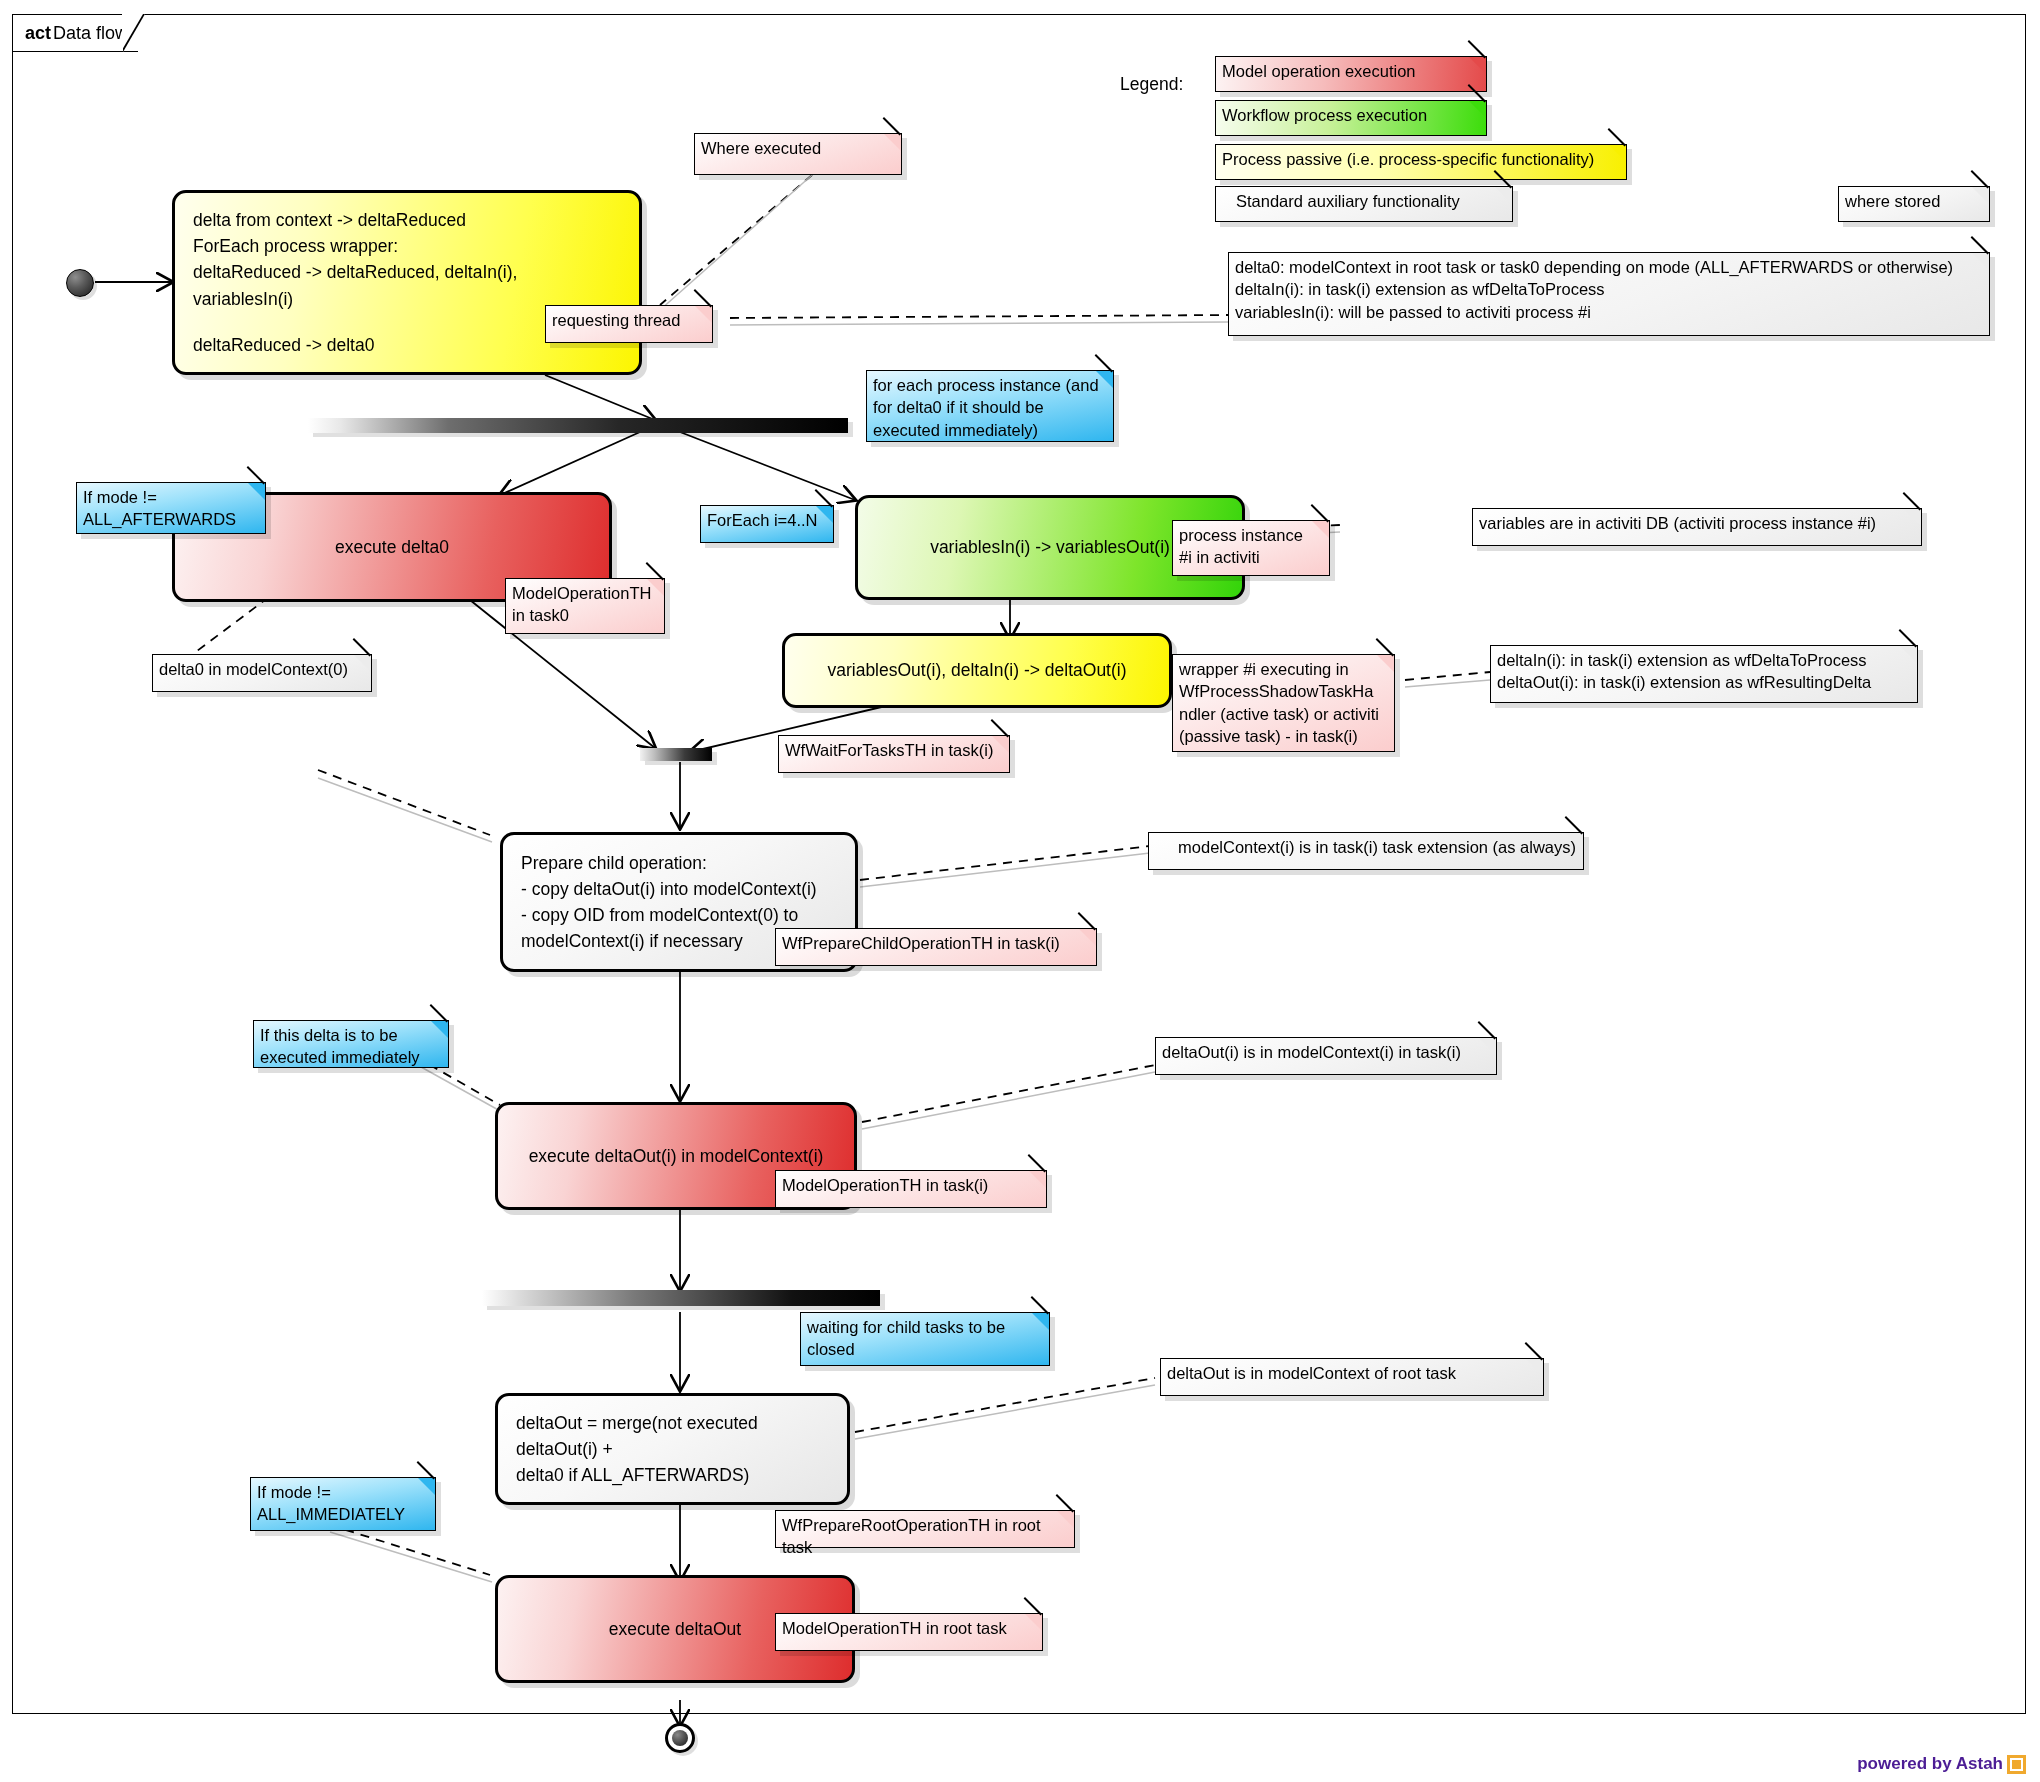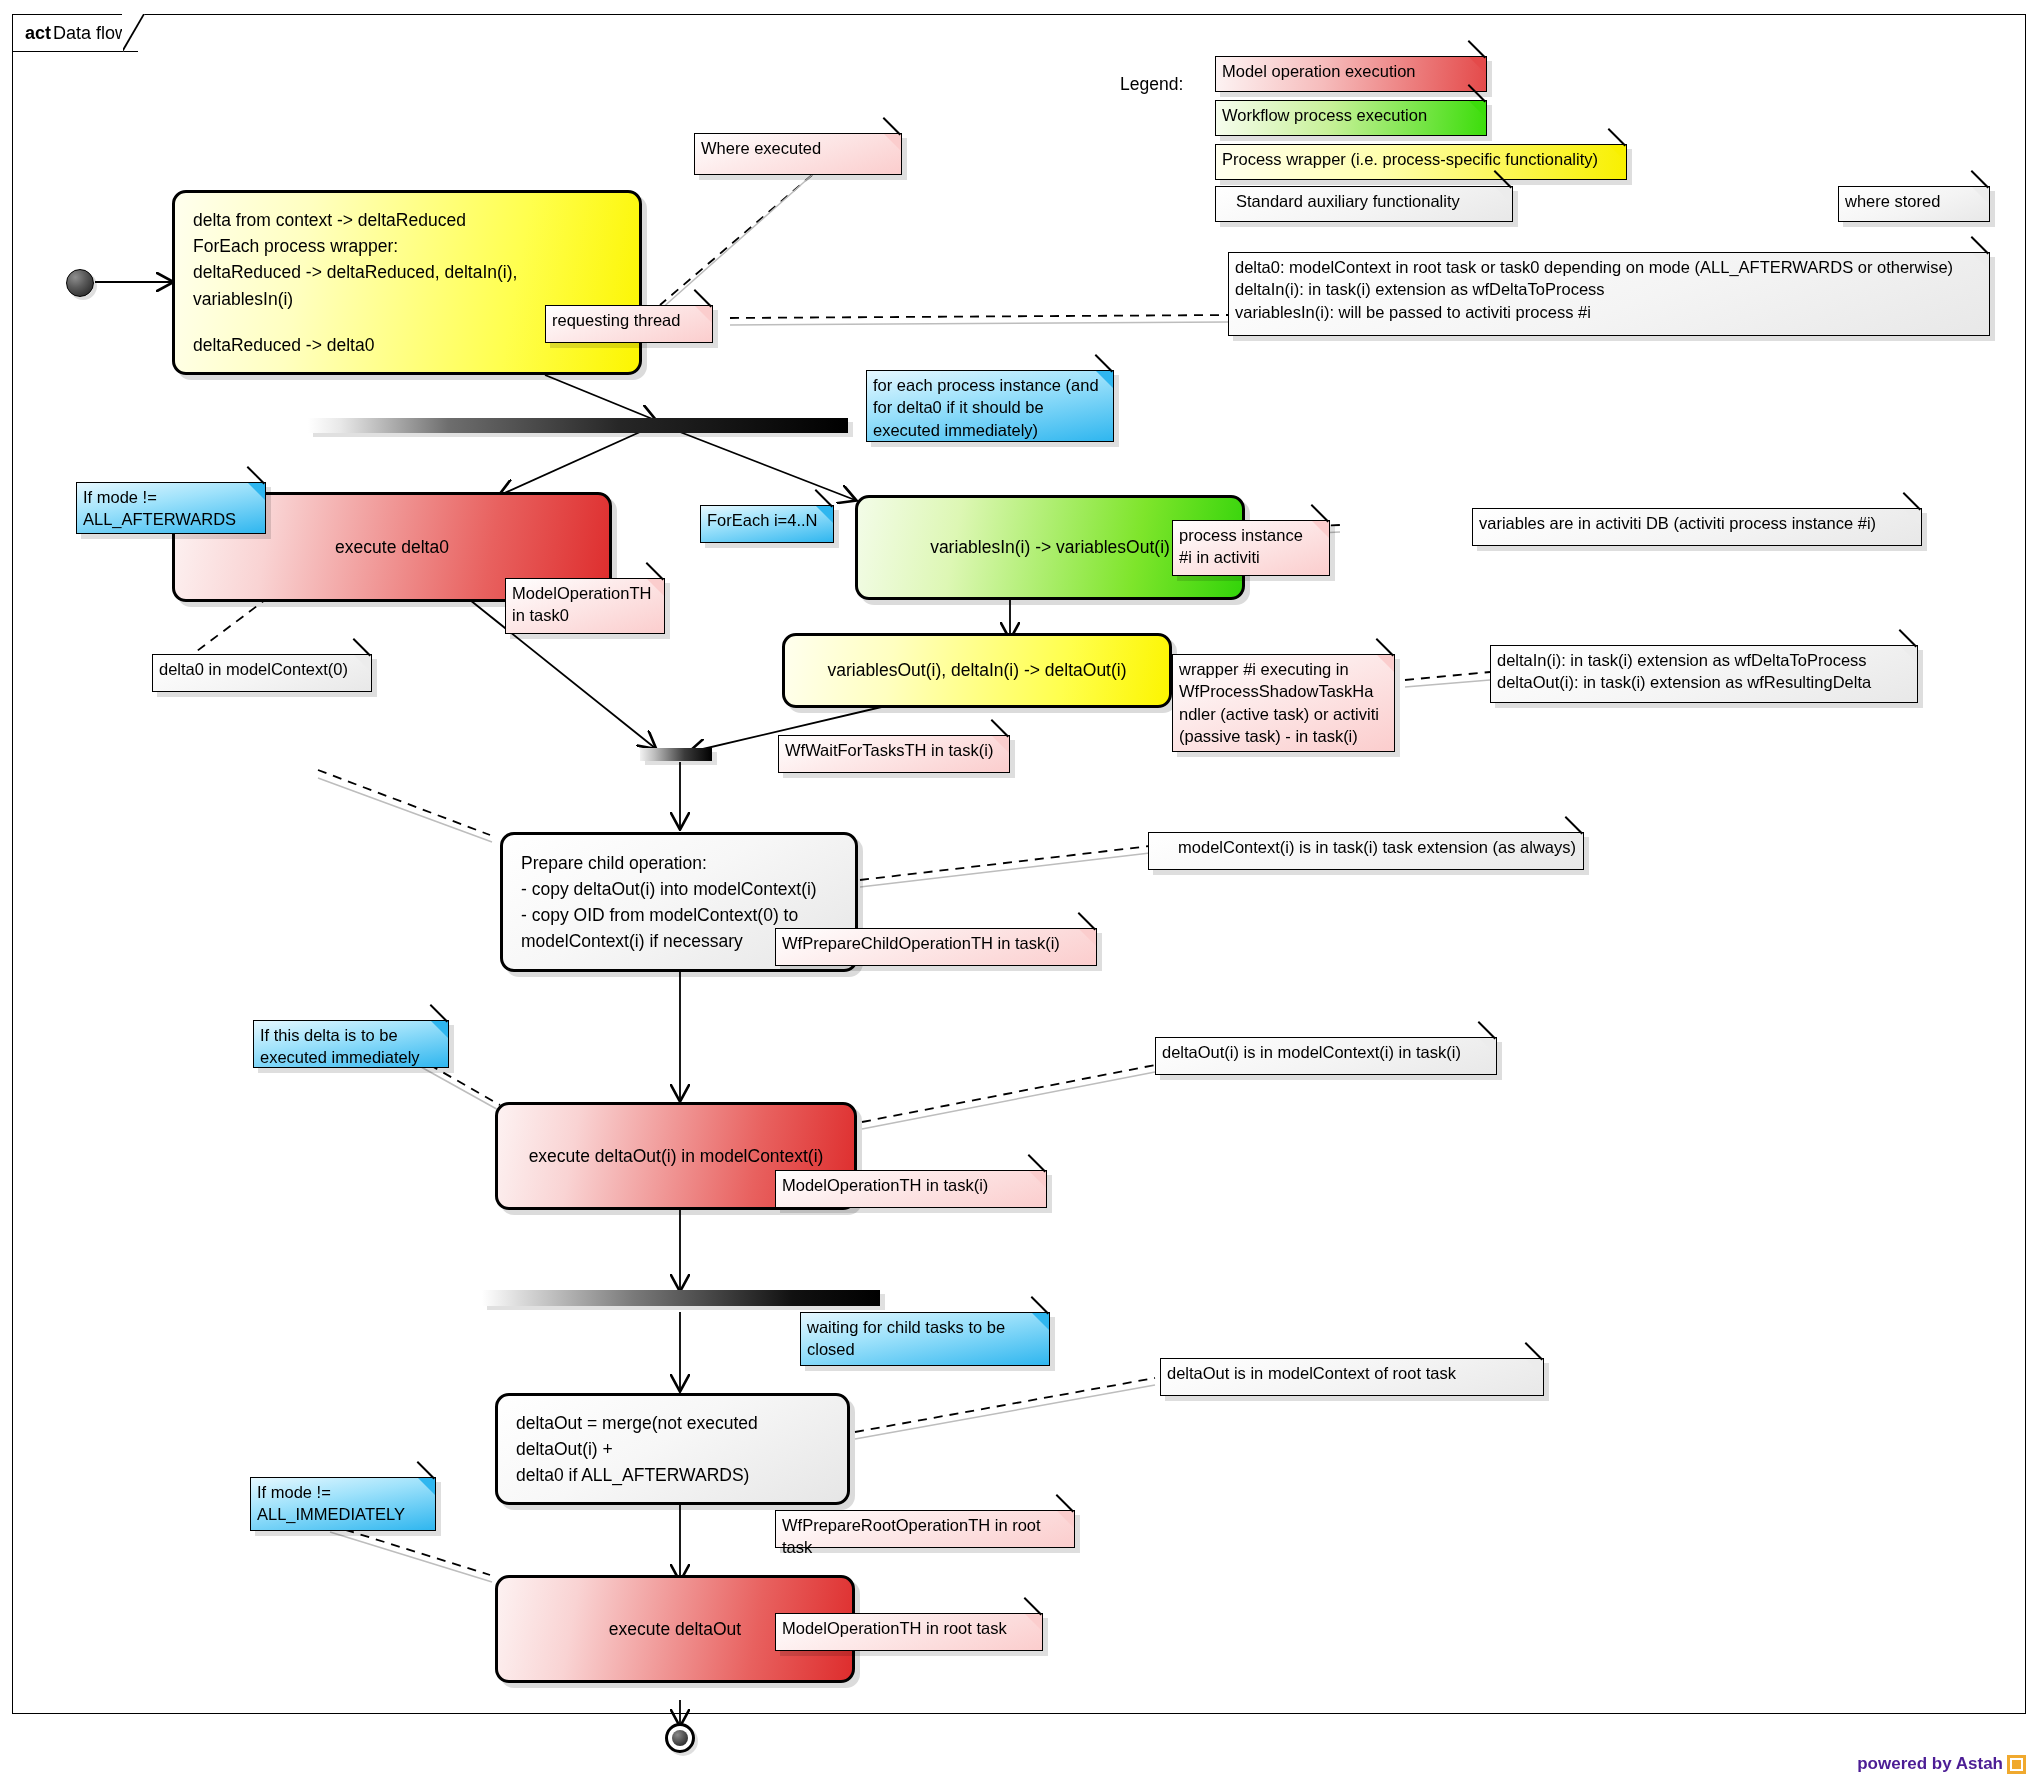--- a/index.html
+++ b/index.html
@@ -158,21 +158,21 @@
   <div class="note lred" style="left:1215px;top:56px;width:272px;height:36px;">
     <span class="fold"></span>
     <span>Model operation execution</span>
   </div>
   <div class="note lgreen" style="left:1215px;top:100px;width:272px;height:36px;">
     <span class="fold"></span>
     <span>Workflow process execution</span>
   </div>
   <div class="note lyellow" style="left:1215px;top:144px;width:412px;height:36px;">
     <span class="fold"></span>
-    <span>Process wrapper (i.e. process-specific functionality)</span>
+    <span>Process passive (i.e. process-specific functionality)</span>
   </div>
   <div class="note plain" style="left:1215px;top:186px;width:298px;height:36px;padding-left:20px;">
     <span class="fold"></span>
     <span>Standard auxiliary functionality</span>
   </div>
 
   <div class="note plain" style="left:1838px;top:186px;width:152px;height:36px;">
     <span class="fold"></span>
     <span>where stored</span>
   </div>

